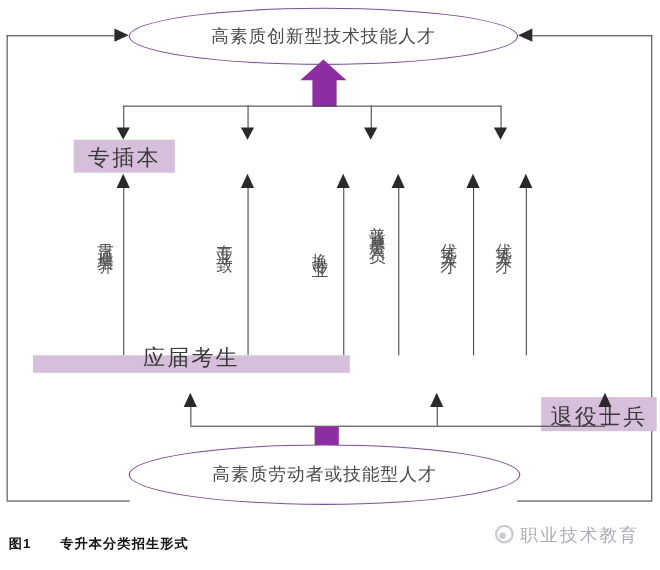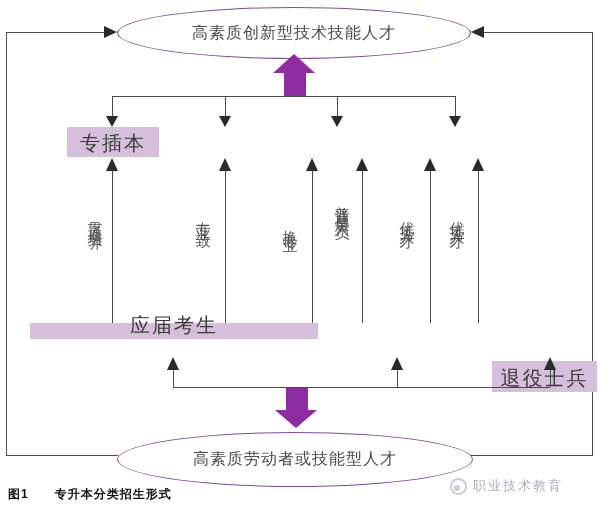--- a/index.html
+++ b/index.html
@@ -36,22 +36,22 @@
   .vlabel{
     position:absolute;writing-mode:vertical-rl;text-orientation:upright;
     font-size:15px;color:var(--label_text);letter-spacing:4px;line-height:18px;
   }
   .caption{
     position:absolute;left:8px;top:486px;font-size:12px;font-weight:bold;
     color:var(--caption_text);letter-spacing:1px;
   }
   .caption .fig-no{margin-right:26px;}
   .watermark{
-    position:absolute;left:450px;top:477px;display:flex;align-items:flex-end;gap:6px;
-    font-size:13px;color:var(--watermark_text);letter-spacing:2px;
+    position:absolute;left:450px;top:477px;display:flex;align-items:flex-start;gap:6px;
+    font-size:16px;color:var(--watermark_text);letter-spacing:2px;
   }
   .wm-logo{
     width:17px;height:17px;border-radius:50%;border:2px solid #c9ccd2;position:relative;box-sizing:border-box;
   }
   .wm-logo::after{
     content:"";position:absolute;left:2px;top:5px;width:6px;height:6px;border-radius:50%;background:#c9ccd2;
   }
 </style>
 </head>
 <body>
@@ -120,21 +120,21 @@
   <div class="v" style="left:173px;top:369px;height:18px;"></div>
   <div class="ah ah-up" style="left:167px;top:357px;"></div>
   <div class="v" style="left:397px;top:369px;height:18px;"></div>
   <div class="ah ah-up" style="left:391px;top:357px;"></div>
   <div class="v" style="left:550px;top:369px;height:18px;"></div>
   <div class="ah ah-up" style="left:544px;top:357px;"></div>
 
   <div class="pa" style="left:286px;top:388px;width:22px;height:22px;"></div>
   <div class="pa-head-down" style="left:275px;top:410px;"></div>
 
-  <div class="ellipse" style="left:117px;top:432px;width:354px;height:53px;">
+  <div class="ellipse" style="left:117px;top:404px;width:354px;height:53px;">
     <span>高素质劳动者或技能型人才</span>
   </div>
 
   <div class="caption">
     <span class="fig-no">图1</span><span>专升本分类招生形式</span>
   </div>
 
   <div class="watermark">
     <span class="wm-logo"></span>
     <span>职业技术教育</span>

